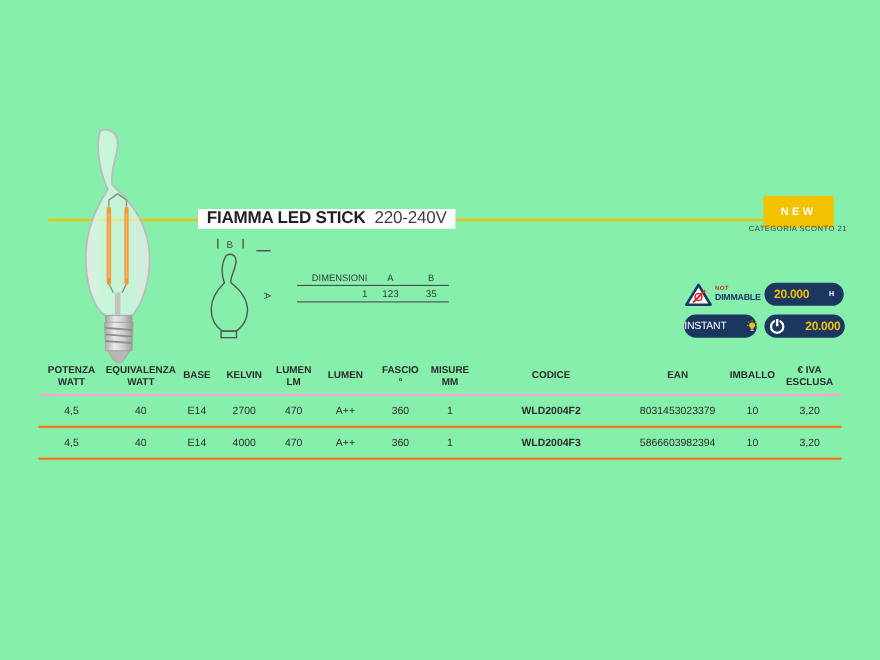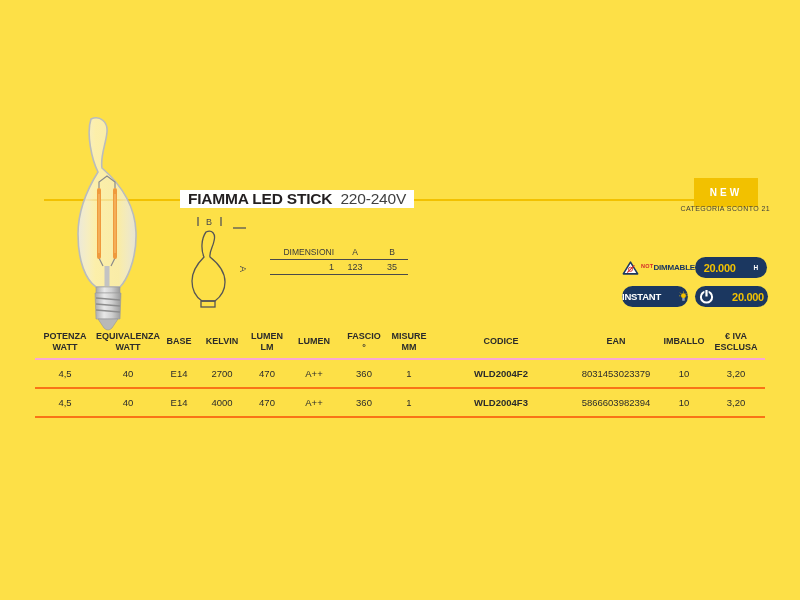--- a/index.html
+++ b/index.html
@@ -1,16 +1,16 @@
 <!DOCTYPE html>
 <html><head>
 <meta charset="utf-8">
 <style>
   html,body{margin:0;padding:0;background:#ffffff;}
-  #sheet{position:relative;width:800px;height:600px;background:#fde047;overflow:hidden;
+  #sheet{position:relative;width:800px;height:600px;background:#86efac;overflow:hidden;
          font-family:"Liberation Sans",sans-serif;color:#231f20;}
   
   .title-rule{position:absolute;left:44px;top:199px;width:650px;height:2px;background:#f2c100;z-index:1;}
   
   .bulb-photo{position:absolute;left:58px;top:116px;width:122px;height:218px;z-index:2;}
   
   .title{position:absolute;left:180px;top:190px;z-index:3;background:#ffffff;padding:0 8px;
          font-size:15.5px;letter-spacing:-0.2px;white-space:nowrap;}
   .title .bold{font-weight:700;}
   .title .reg{font-weight:400;color:#404040;margin-left:4px;}
@@ -32,23 +32,23 @@
   
   .features{position:absolute;left:622px;top:257px;display:grid;
             grid-template-columns:73px 78px;row-gap:7px;z-index:3;}
   .pill{display:inline-flex;align-items:center;justify-content:center;gap:18px;
         background:#1b3760;border-radius:11px;height:21px;}
   .pill-hours{width:72px;}
   .pill-instant{width:66px;}
   .pill-cycles{width:73px;}
   .pill .val{color:#f2c100;font-weight:700;font-size:11px;letter-spacing:-0.3px;}
   .pill .unit{color:#ffffff;font-weight:700;font-size:6.5px;}
-  .pill .lbl{color:#ffffff;font-weight:700;font-size:9.5px;letter-spacing:-0.2px;}
+  .pill .lbl{color:#ffffff;font-weight:400;font-size:9.5px;letter-spacing:-0.2px;}
   .notdim{display:flex;align-items:center;gap:2px;height:22px;}
-  .notdim .txt{display:flex;flex-direction:row;line-height:1;justify-content:flex-end;}
+  .notdim .txt{display:flex;flex-direction:column;line-height:1;justify-content:flex-end;}
   .notdim .txt .l1{color:#d42a28;font-weight:700;font-size:5.5px;letter-spacing:0.3px;}
   .notdim .txt .l2{color:#1b3760;font-weight:700;font-size:8px;letter-spacing:-0.2px;}
   
   .spec-table{position:absolute;left:35px;top:327px;width:730px;}
   .grid-cols{display:grid;grid-template-columns:60px 66px 36px 50px 40px 54px 46px 44px 140px 90px 46px 58px;}
   .spec-head{min-height:29px;align-items:center;border-bottom:2px solid #f9a8d4;padding-bottom:2px;}
   .spec-head .th{text-align:center;font-weight:700;font-size:9px;line-height:1.2;color:#2b2b2b;}
   .spec-body .tr{height:27px;align-items:center;border-bottom:2px solid #f97316;}
   .spec-body .td{text-align:center;font-size:9.5px;color:#2b2b2b;}
   .spec-body .td.bold{font-weight:700;text-align:center;}

